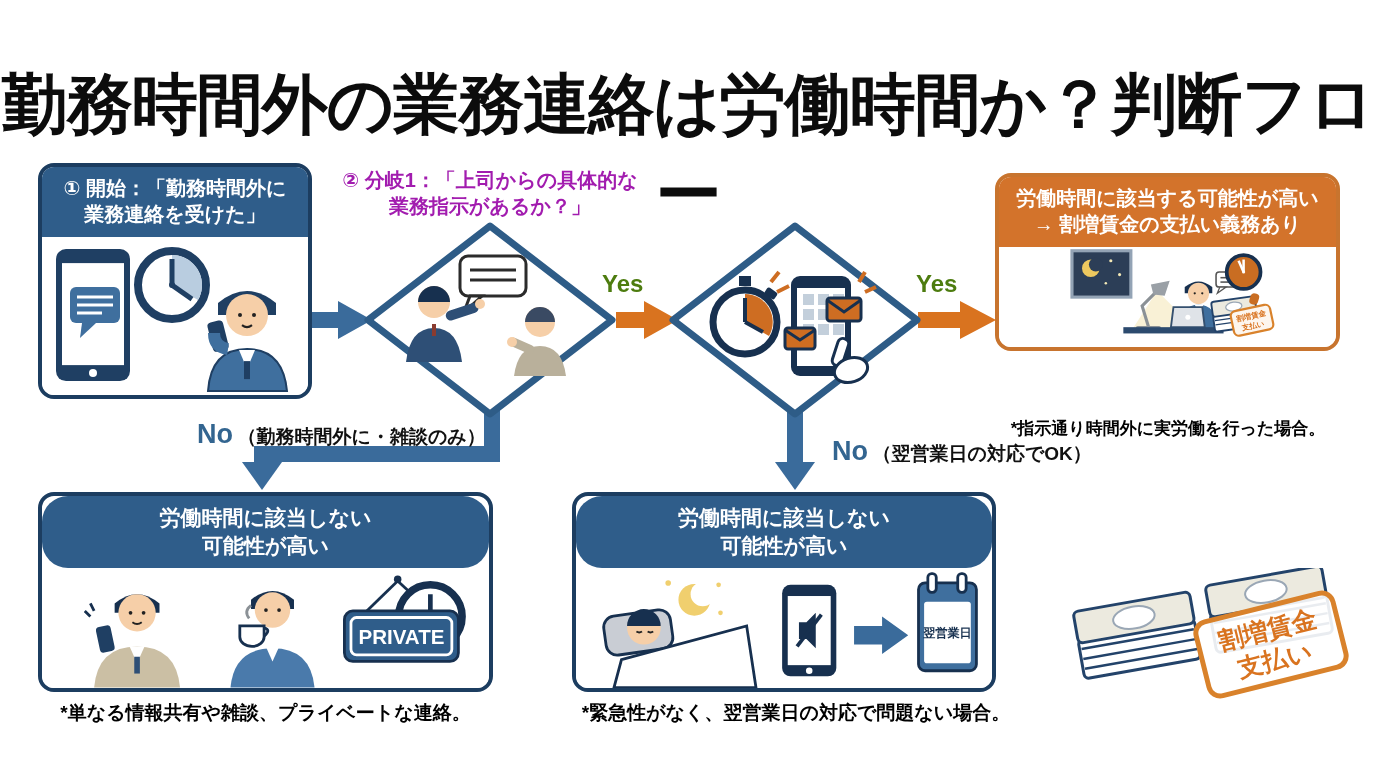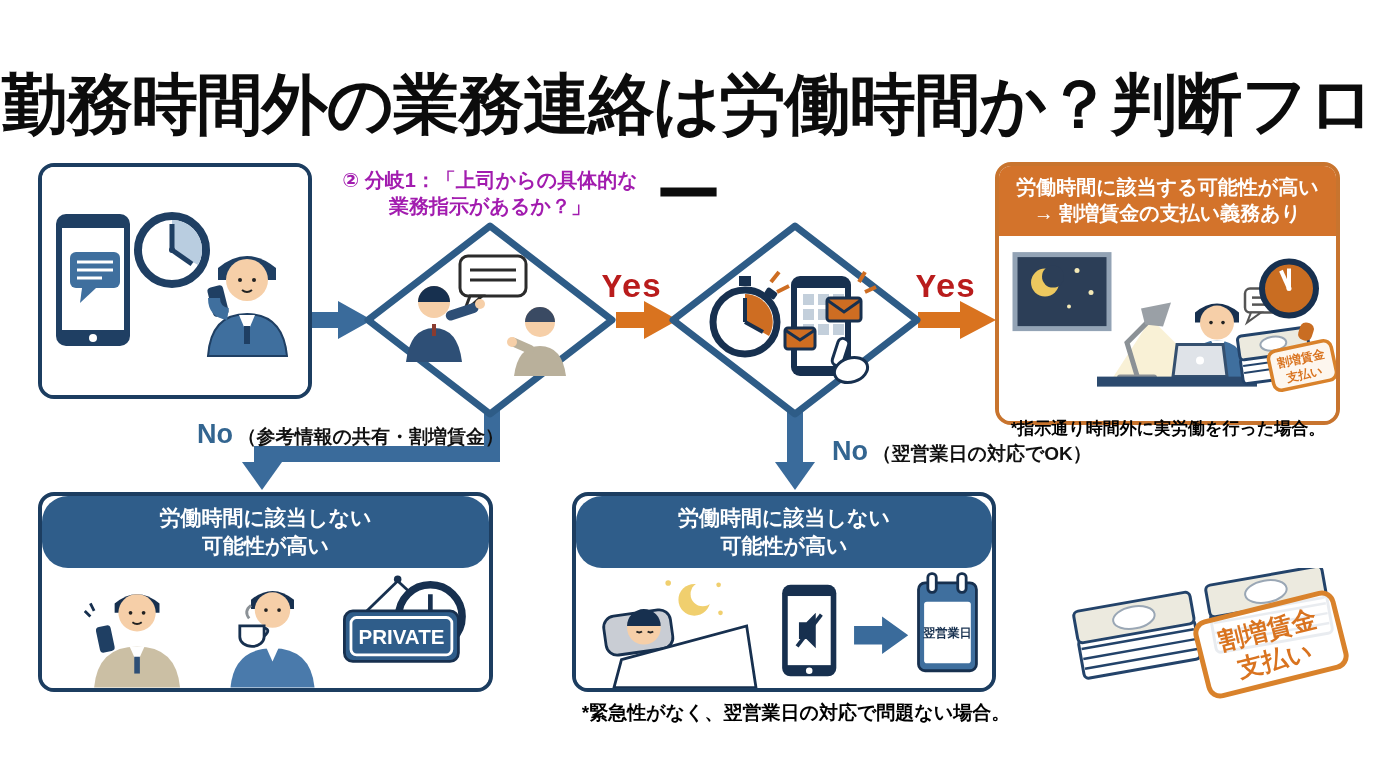--- a/index.html
+++ b/index.html
@@ -12,35 +12,35 @@
   .node{border-radius:16px;background:#fff;display:flex;flex-direction:column;overflow:hidden;}
   .node-blue{border:4px solid #1c3d60;}
   .node-orange{border:4px solid #c8742e;}
   .node-head{color:#fff;font-weight:700;text-align:center;line-height:1.32;padding:8px 4px 9px;}
   .head-blue{background:#2f5d8a;font-size:20px;}
   .head-orange{background:#d3732b;font-size:20px;}
   .node-body{flex:1;position:relative;background:#fff;}
   .node-body svg{position:absolute;inset:0;width:100%;height:100%;}
 
   .start-box{left:38px;top:163px;width:274px;height:236px;}
-  .result-box{left:995px;top:162px;width:345px;height:263px;}
+  .result-box{left:995px;top:173px;width:345px;height:178px;}
   .private-box{left:38px;top:492px;width:455px;height:200px;}
   .nextday-box{left:572px;top:492px;width:424px;height:200px;}
   .private-box .node-head,.nextday-box .node-head{font-size:21px;border-radius:26px;}
 
   .decision-label{text-align:center;font-size:20px;font-weight:700;line-height:1.32;color:#a21caf;}
   .decision1-label{left:333px;top:167px;width:314px;}
   .decision2-label{left:648px;top:167px;width:300px;}
 
   .diamond{width:256px;height:200px;}
   .diamond1{left:362px;top:220px;}
   .diamond2{left:667px;top:220px;}
   .diamond svg{width:100%;height:100%;display:block;}
 
-  .edge-yes{font-size:33px;font-weight:800;color:#b91c1c;font-family:Liberation Mono, monospace;}
+  .edge-yes{font-size:24px;font-weight:800;color:#4d7c0f;}
   .yes1{left:602px;top:270px;}
   .yes2{left:916px;top:270px;}
   .edge-no{white-space:nowrap;}
   .no-word{font-size:27px;font-weight:800;color:#336590;}
   .no-note{font-size:19px;font-weight:700;color:#111;}
   .no1{left:197px;top:419px;}
   .no2{left:832px;top:436px;}
 
   .footnote{text-align:center;font-weight:700;color:#000000;}
   .fn-result{left:988px;top:417px;width:360px;font-size:17px;}
@@ -64,20 +64,24 @@
     <path d="M306 312 H338 V301 L372 320 L338 339 V328 H306 Z" fill="#3a6b9b"></path>
     <path d="M616 312 H644 V301 L678 320 L644 339 V328 H616 Z" fill="#d9731f"></path>
     <path d="M918 312 H960 V301 L996 320 L960 339 V328 H918 Z" fill="#d9731f"></path>
     <path d="M492 408 L492 454 L262 454 L262 464" stroke="#3a6b9b" stroke-width="16" fill="none"></path>
     <polygon points="242,462 282,462 262,490" fill="#3a6b9b"></polygon>
     <path d="M795 408 L795 464" stroke="#3a6b9b" stroke-width="16" fill="none"></path>
     <polygon points="775,462 815,462 795,490" fill="#3a6b9b"></polygon>
   </svg>
 
   <div class="abs node node-blue start-box">
+    <div class="node-head head-blue">
+      <div>① 開始：「勤務時間外に</div>
+      <div>業務連絡を受けた」</div>
+    </div>
     <div class="node-body">
       <svg viewBox="0 0 266 150">
         <g>
           <rect x="14" y="8" width="74" height="132" rx="10" fill="#1f3f63"></rect>
           <rect x="20" y="22" width="62" height="102" fill="#ffffff"></rect>
           <rect x="28" y="46" width="50" height="36" rx="6" fill="#3f6f9e"></rect>
           <line x1="35" y1="56" x2="71" y2="56" stroke="#fff" stroke-width="3"></line>
           <line x1="35" y1="64" x2="71" y2="64" stroke="#fff" stroke-width="3"></line>
           <line x1="35" y1="72" x2="60" y2="72" stroke="#fff" stroke-width="3"></line>
           <polygon points="40,82 54,82 38,97" fill="#3f6f9e"></polygon>
@@ -177,21 +181,21 @@
           <ellipse cx="184" cy="150" rx="17" ry="12" fill="#ffffff" stroke="#17304f" stroke-width="3" transform="rotate(-18 184 150)"></ellipse>
         </g>
       </g>
     </svg>
   </div>
 
   <div class="abs edge-yes yes1">Yes</div>
   <div class="abs edge-yes yes2">Yes</div>
   <div class="abs edge-no no1">
     <span class="no-word">No</span>
-    <span class="no-note">（参考情報の共有・割増賃金）</span>
+    <span class="no-note">（勤務時間外に・雑談のみ）</span>
   </div>
   <div class="abs edge-no no2">
     <span class="no-word">No</span>
     <span class="no-note">（翌営業日の対応でOK）</span>
   </div>
 
   <div class="abs node node-orange result-box">
     <div class="node-head head-orange">
       <div>労働時間に該当する可能性が高い</div>
       <div>→ 割増賃金の支払い義務あり</div>
@@ -301,20 +305,21 @@
             <line x1="400" y1="52" x2="400" y2="28" stroke="#17304f" stroke-width="5"></line>
             <line x1="400" y1="52" x2="418" y2="62" stroke="#17304f" stroke-width="5"></line>
           </g>
           <rect x="308" y="46" width="122" height="54" rx="9" fill="#2f5d8a" stroke="#17304f" stroke-width="3"></rect>
           <rect x="315" y="53" width="108" height="40" rx="6" fill="none" stroke="#ffffff" stroke-width="3"></rect>
           <text x="369" y="81" text-anchor="middle" font-size="22" font-weight="bold" fill="#ffffff">PRIVATE</text>
         </g>
       </svg>
     </div>
   </div>
+  <div class="abs footnote fn-private">*単なる情報共有や雑談、プライベートな連絡。</div>
 
   <div class="abs node node-blue nextday-box">
     <div class="node-head head-blue">
       <div>労働時間に該当しない</div>
       <div>可能性が高い</div>
     </div>
     <div class="node-body">
       <svg viewBox="0 0 416 128">
         <g>
           <g>

